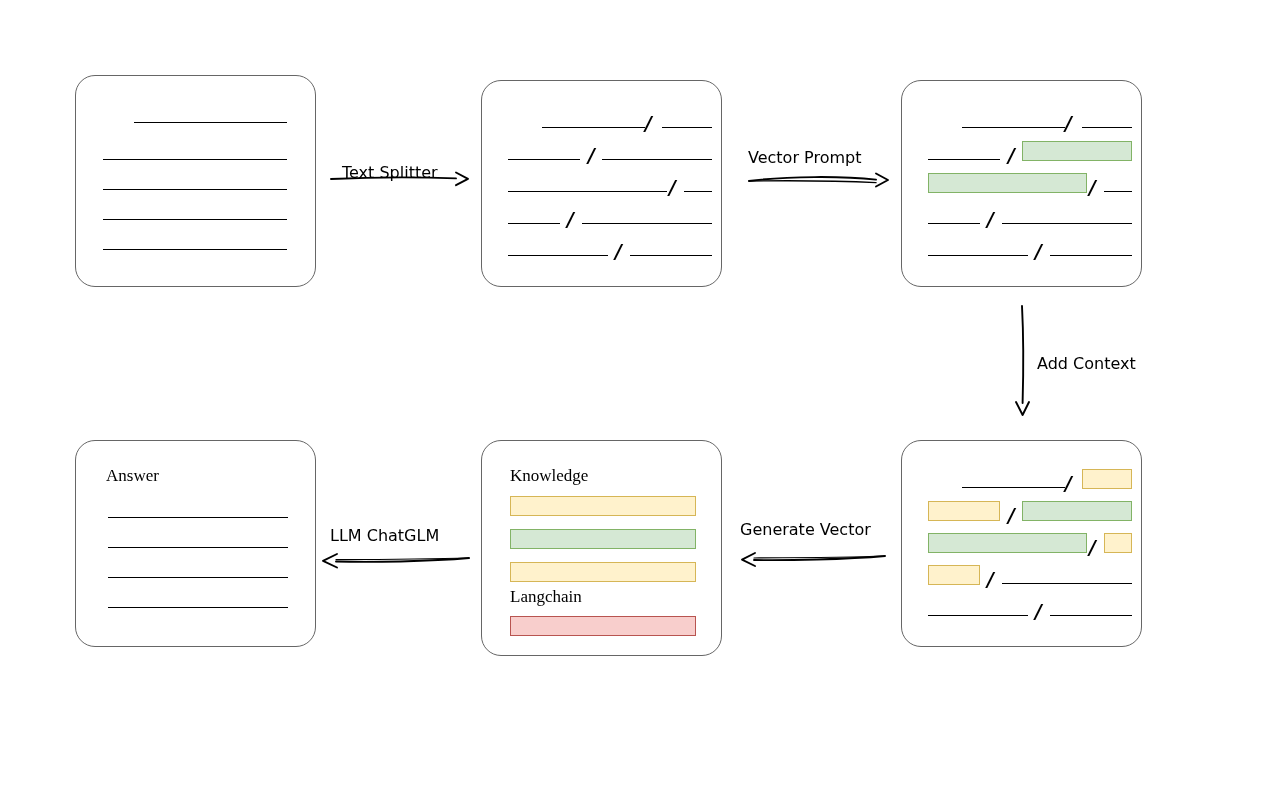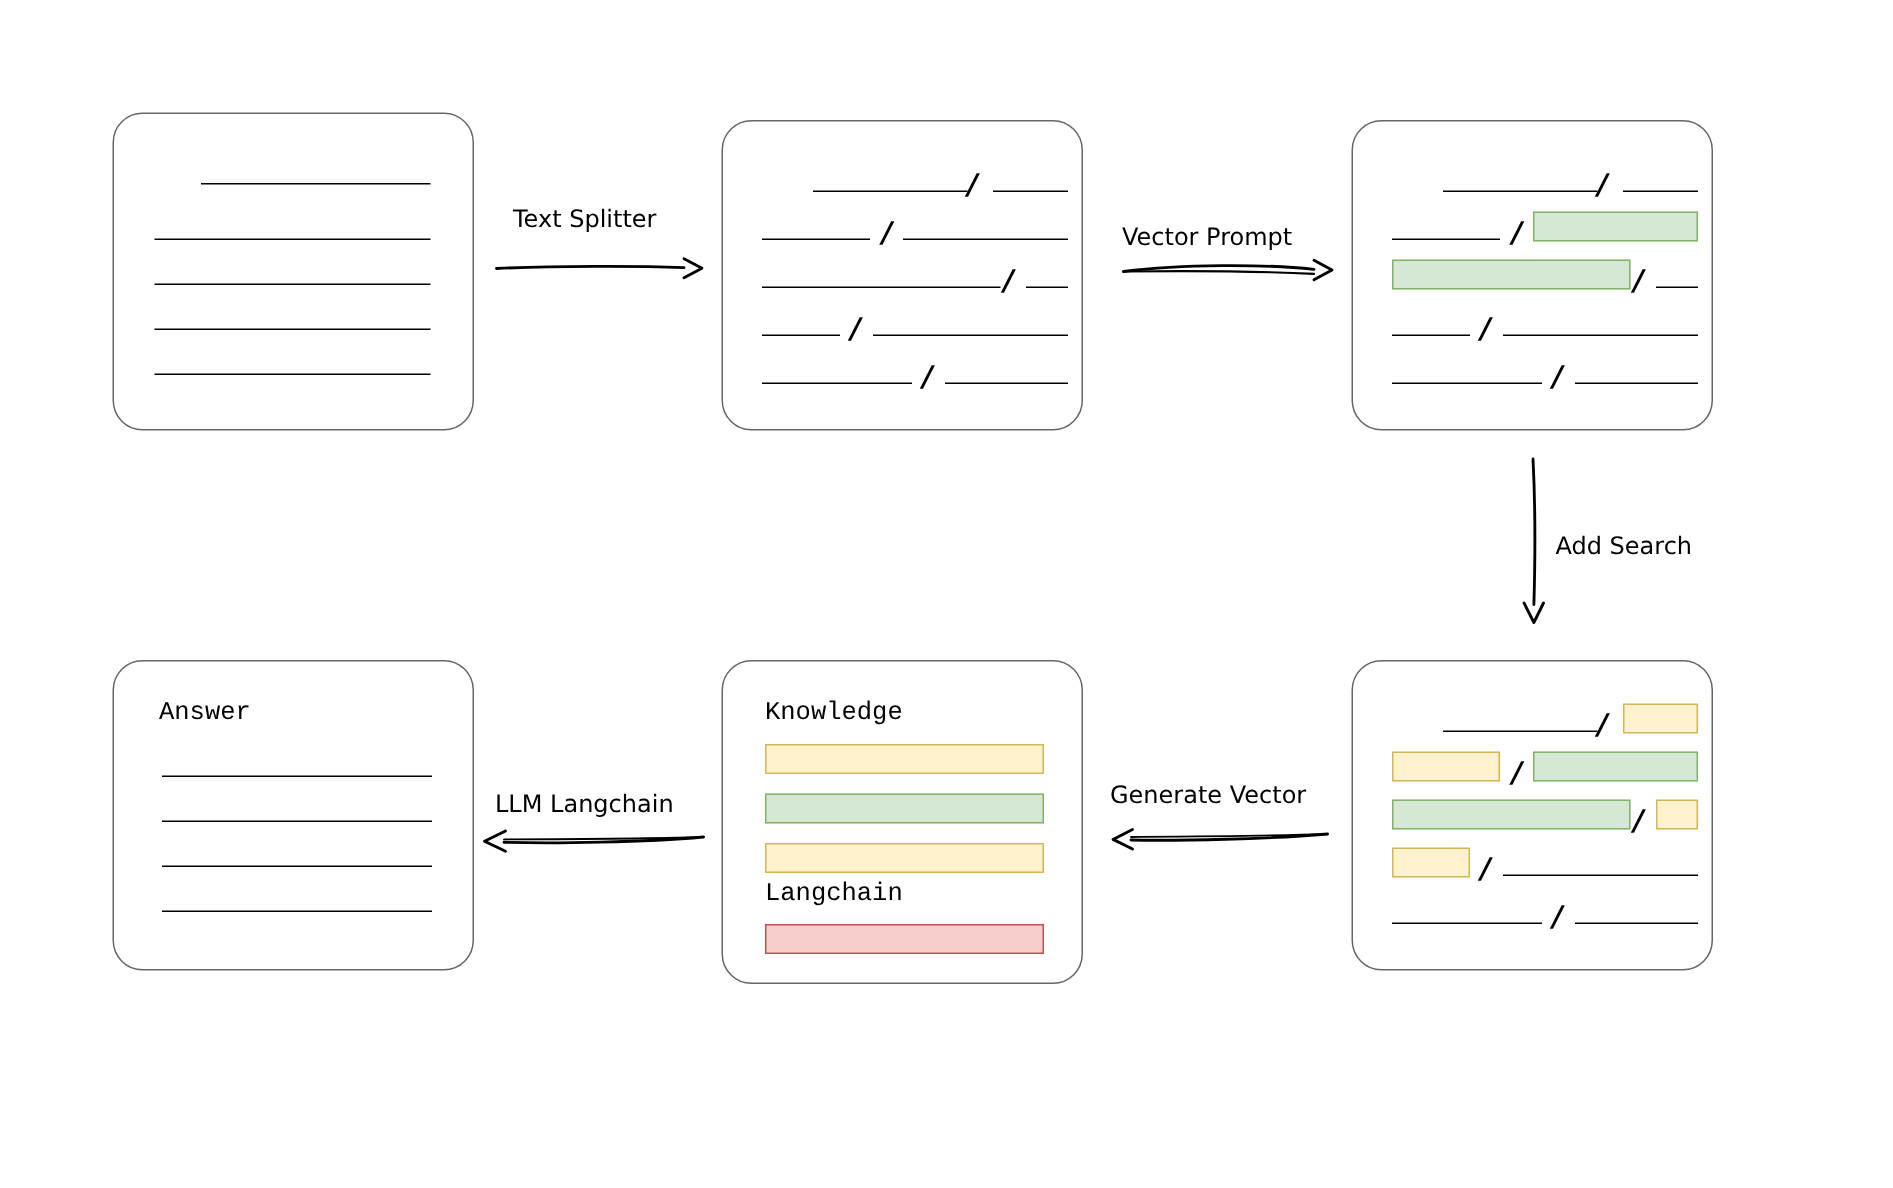--- a/index.html
+++ b/index.html
@@ -55,21 +55,21 @@
     border-width: 1.5px;
     border-style: solid;
   }
   .chunk.green  { background: #d5e8d4; border-color: #82b366; }
   .chunk.yellow { background: #fff2cc; border-color: #d6b656; }
   .chunk.red    { background: #f8cecc; border-color: #b85450; }
 
   
   .box-label {
     position: absolute;
-    font-family: Liberation Mono, monospace;
+    font-family: Liberation Serif, serif;
     font-size: 17px;
     color: #000000;
     white-space: nowrap;
   }
 
   
   .arrow-label {
     position: absolute;
     font-family: "DejaVu Sans", sans-serif;
     font-size: 16px;
@@ -100,21 +100,21 @@
 <div id="canvas">
 
   <div class="doc-box" style="left:75px; top:75px; width:241px; height:212px;">
     <div class="rule" style="left:58px;  top:46px;  width:153px;"></div>
     <div class="rule" style="left:27px;  top:83px;  width:184px;"></div>
     <div class="rule" style="left:27px;  top:113px; width:184px;"></div>
     <div class="rule" style="left:27px;  top:143px; width:184px;"></div>
     <div class="rule" style="left:27px;  top:173px; width:184px;"></div>
   </div>
 
-  <div class="arrow-label" style="left:342px; top:136px;">Text Splitter</div>
+  <div class="arrow-label" style="left:342px; top:163px;">Text Splitter</div>
   <svg class="arrow-svg" style="left:330px; top:168px; width:140px; height:22px;" viewBox="0 0 140 22">
     <path d="M1,11 C40,9.2 95,9.2 126,10.4" fill="none" stroke="#000" stroke-width="1.9" stroke-linecap="round"></path>
     <path d="M126,4.5 L138,10.8 L126,17.2" fill="none" stroke="#000" stroke-width="1.9" stroke-linejoin="round" stroke-linecap="round"></path>
   </svg>
 
   <div class="doc-box" style="left:481px; top:80px; width:241px; height:207px;">
 
     <div class="rule" style="left:60px;  top:46px;  width:103px;"></div>
     <div class="slash" style="left:163px; top:33px;">/</div>
     <div class="rule" style="left:180px; top:46px;  width:50px;"></div>
@@ -159,21 +159,21 @@
 
     <div class="rule" style="left:26px;  top:142px; width:52px;"></div>
     <div class="slash" style="left:85px;  top:129px;">/</div>
     <div class="rule" style="left:100px; top:142px; width:130px;"></div>
 
     <div class="rule" style="left:26px;  top:174px; width:100px;"></div>
     <div class="slash" style="left:133px; top:161px;">/</div>
     <div class="rule" style="left:148px; top:174px; width:82px;"></div>
   </div>
 
-  <div class="arrow-label" style="left:1037px; top:354px;">Add Search</div>
+  <div class="arrow-label" style="left:1037px; top:354px;">Add Context</div>
   <svg class="arrow-svg" style="left:1010px; top:305px; width:26px; height:112px;" viewBox="0 0 26 112">
     <path d="M12,1 C13.5,30 13.4,70 12.6,98" fill="none" stroke="#000" stroke-width="1.9" stroke-linecap="round"></path>
     <path d="M6,97 L12.6,110 L19,97" fill="none" stroke="#000" stroke-width="1.9" stroke-linejoin="round" stroke-linecap="round"></path>
   </svg>
 
   <div class="doc-box" style="left:901px; top:440px; width:241px; height:207px;">
 
     <div class="rule" style="left:60px;  top:46px;  width:103px;"></div>
     <div class="slash" style="left:163px; top:33px;">/</div>
     <div class="chunk yellow" style="left:180px; top:28px; width:50px;"></div>
@@ -204,21 +204,21 @@
 
   <div class="doc-box" style="left:481px; top:440px; width:241px; height:216px;text-align:right;">
     <div class="box-label" style="left:28px; top:25px;">Knowledge</div>
     <div class="chunk yellow" style="left:28px; top:55px;  width:186px;"></div>
     <div class="chunk green" style="left:28px; top:88px;  width:186px;"></div>
     <div class="chunk yellow" style="left:28px; top:121px; width:186px;"></div>
     <div class="box-label" style="left:28px; top:146px;">Langchain</div>
     <div class="chunk red" style="left:28px; top:175px; width:186px;"></div>
   </div>
 
-  <div class="arrow-label" style="left:330px; top:526px;">LLM Langchain</div>
+  <div class="arrow-label" style="left:330px; top:526px;">LLM ChatGLM</div>
   <svg class="arrow-svg" style="left:318px; top:548px; width:152px; height:22px;" viewBox="0 0 152 22">
     <path d="M151,10 C112,13.5 52,14.5 18,13.5" fill="none" stroke="#000" stroke-width="1.9" stroke-linecap="round"></path>
     <path d="M151,10 C112,11.2 52,11.5 18,11.6" fill="none" stroke="#000" stroke-width="1.2" stroke-linecap="round"></path>
     <path d="M19,6 L5,12.8 L19,19.5" fill="none" stroke="#000" stroke-width="1.9" stroke-linejoin="round" stroke-linecap="round"></path>
   </svg>
 
   <div class="doc-box" style="left:75px; top:440px; width:241px; height:207px;">
     <div class="box-label" style="left:30px; top:25px;">Answer</div>
     <div class="rule" style="left:32px; top:76px;  width:180px;"></div>
     <div class="rule" style="left:32px; top:106px; width:180px;"></div>

